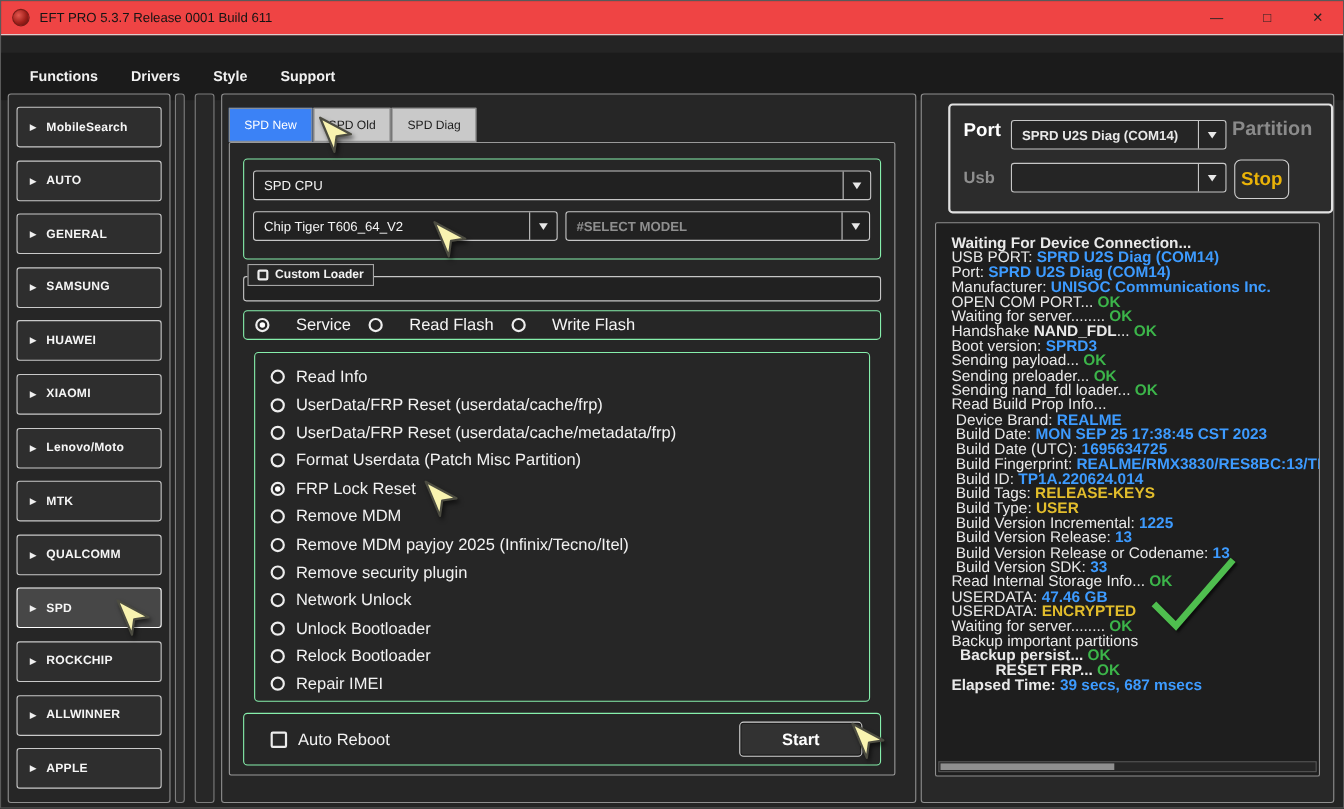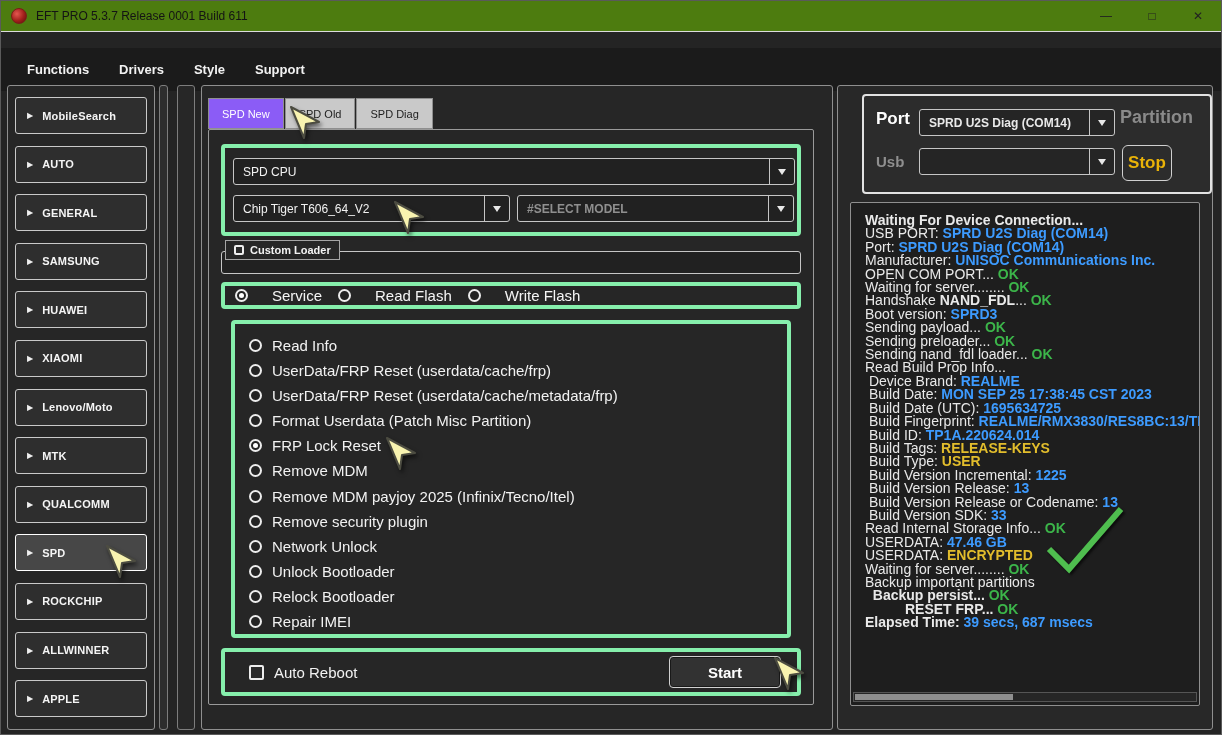--- a/index.html
+++ b/index.html
@@ -1,20 +1,20 @@
 <!DOCTYPE html>
 <html><head>
 <meta charset="utf-8">
 <style>
   *{margin:0;padding:0;box-sizing:border-box;}
   html,body{width:1222px;height:735px;background:#242424;font-family:"Liberation Sans",sans-serif;overflow:hidden;}
   #window{position:absolute;left:0;top:0;width:1222px;height:735px;background:#242424;border:1px solid #5a5a5a;}
 
   
-  .titlebar{position:absolute;left:0;top:0;width:100%;height:31px;background:#4d7c0f;border-bottom:1px solid #dcdcdc;display:flex;align-items:center;}
+  .titlebar{position:absolute;left:0;top:0;width:100%;height:31px;background:#ef4444;border-bottom:1px solid #dcdcdc;display:flex;align-items:center;}
   .app-icon{width:16px;height:16px;border-radius:50%;margin-left:10px;flex:none;
     background:radial-gradient(circle at 35% 35%, #e4574f 0%, #a01f1a 55%, #58100d 100%);border:1px solid #7a1d18;}
   .title-text{margin-left:9px;font-size:12px;color:#141414;}
   .win-controls{margin-left:auto;display:flex;height:100%;}
   .win-btn{width:46px;height:100%;display:flex;align-items:center;justify-content:center;font-size:12px;color:#222;cursor:default;}
 
   
   .menubar{position:absolute;left:0;top:32px;width:100%;height:43px;background:#1b1b1b;display:flex;align-items:center;gap:30px;padding-left:26px;margin-top:15px;}
   .menu-item{color:#f2f2f2;font-size:13px;font-weight:600;}
 
@@ -26,23 +26,23 @@
   .side-btn.selected{background:#474747;border-color:#ffffff;}
   .side-tri{color:#f0f0f0;font-size:8px;}
   .side-label{color:#f5f5f5;font-size:11px;font-weight:bold;letter-spacing:.2px;}
   #side-scroll{left:158px;top:84px;width:9px;height:645px;background:#2d2d2d;border:1px solid #7d7d7d;}
   #mid-strip{left:176px;top:84px;width:18px;height:645px;background:#272727;border:1px solid #7d7d7d;}
 
   
   #form-panel{left:200px;top:84px;width:632px;height:645px;}
   .tab-bar{position:absolute;left:6px;top:12px;display:flex;}
   .tab{height:31px;line-height:30px;padding:0 13px;background:#c9c9c9;color:#1d1d1d;font-size:11px;border:1px solid #8f8f8f;margin-right:1px;}
-  .tab.active{background:#8b5cf6;color:#ffffff;}
+  .tab.active{background:#3b82f6;color:#ffffff;}
   #form-box{position:absolute;left:6px;top:43px;width:606px;height:576px;border:1px solid #9a9a9a;border-radius:2px;}
-  .group{position:absolute;border:4px solid #86efac;border-radius:4px;}
+  .group{position:absolute;border:1px solid #86efac;border-radius:4px;}
   #cpu-group{left:12px;top:14px;width:580px;height:92px;}
   .combo{position:absolute;height:27px;background:#212121;border:1px solid #c6c6c6;border-radius:3px;display:flex;align-items:center;padding:0 30px 0 9px;color:#f2f2f2;font-size:12px;}
   .combo-text{white-space:nowrap;overflow:hidden;}
   .combo-arrow{position:absolute;right:0;top:0;bottom:0;width:25px;border-left:1px solid #c6c6c6;display:flex;align-items:flex-start;justify-content:center;}
   .combo-arrow::after{content:"";width:0;height:0;border:4.5px solid transparent;border-top:6px solid #e8e8e8;margin-top:10px;}
   #cpu-combo{left:8px;top:10px;width:562px;}
   #chip-combo{left:8px;top:47px;width:277px;}
   #model-combo{left:292px;top:47px;width:277px;}
   #model-combo .combo-text{color:#8f8f8f;font-weight:bold;}
   #loader-legend{position:absolute;left:16px;top:110px;height:20px;background:#262626;border:1px solid #a5a5a5;display:flex;align-items:center;gap:6px;padding:0 8px;z-index:2;}

